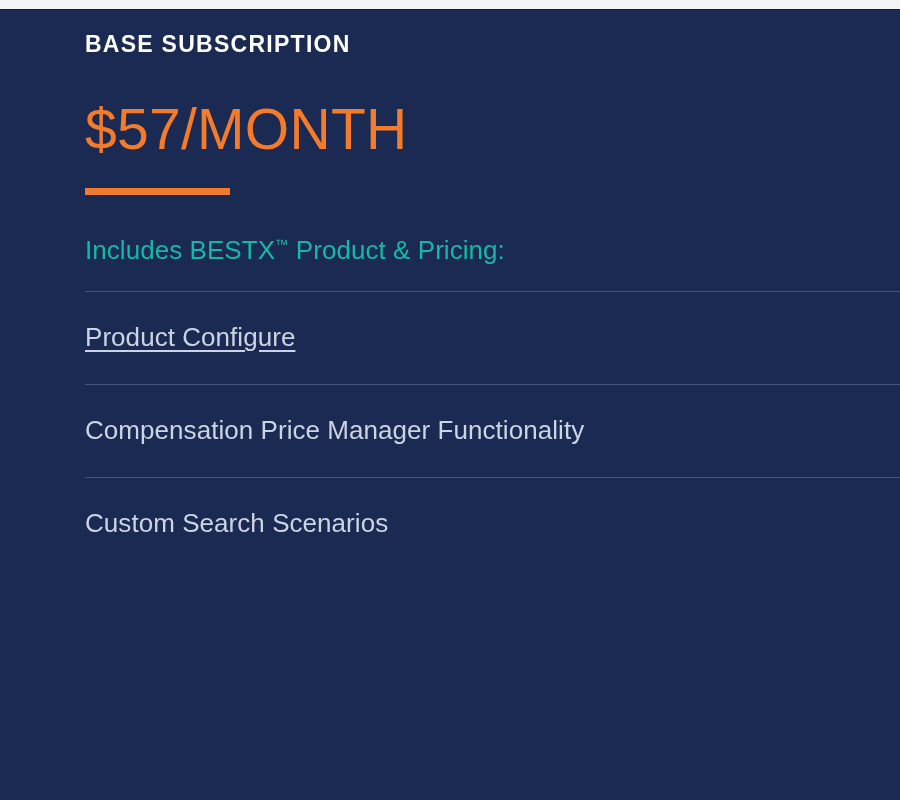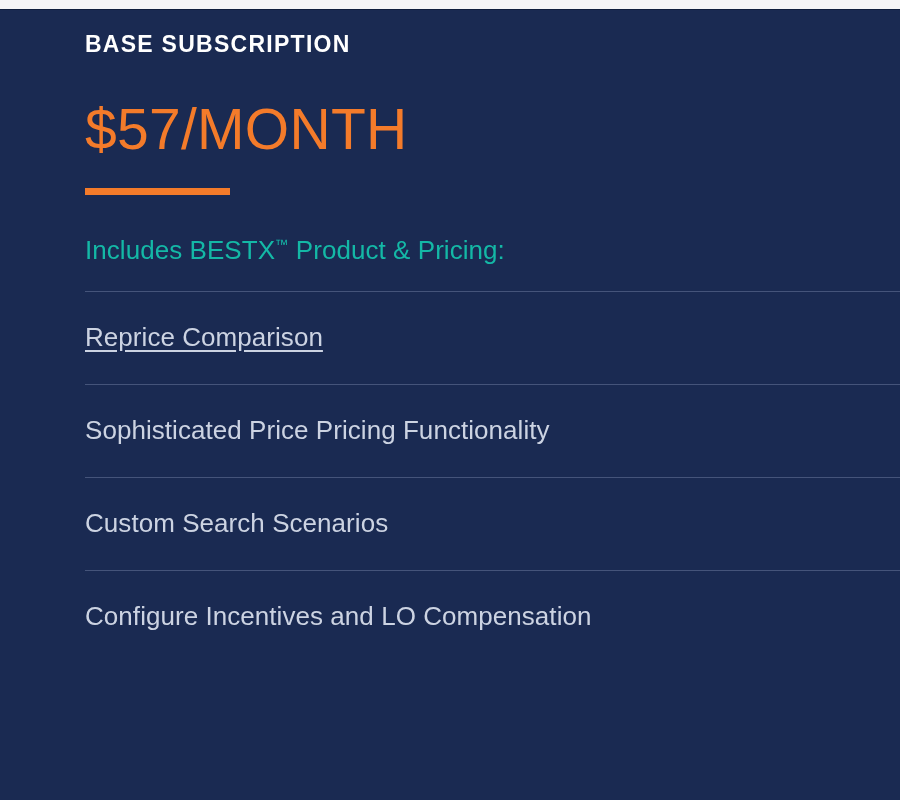--- a/index.html
+++ b/index.html
@@ -138,27 +138,24 @@
     </div>
 
     <div class="accent-bar"></div>
 
     <div class="includes-line">
       <span>Includes BESTX</span><span class="tm">™</span><span> Product &amp; Pricing:</span>
     </div>
 
     <ul class="feature-list">
         <li class="feature-row">
-          <span class="feature-link">Reprice Comparison</span>
+          <span class="feature-link">Product Configure</span>
         </li>
         <li class="feature-row">
-          <span class="feature-text">Sophisticated Price Pricing Functionality</span>
+          <span class="feature-text">Compensation Price Manager Functionality</span>
         </li>
         <li class="feature-row">
           <span class="feature-text">Custom Search Scenarios</span>
-        </li>
-        <li class="feature-row">
-          <span class="feature-text">Configure Incentives and LO Compensation</span>
         </li>
       </ul>
 
   </div>
 </div>
 
 </body></html>

